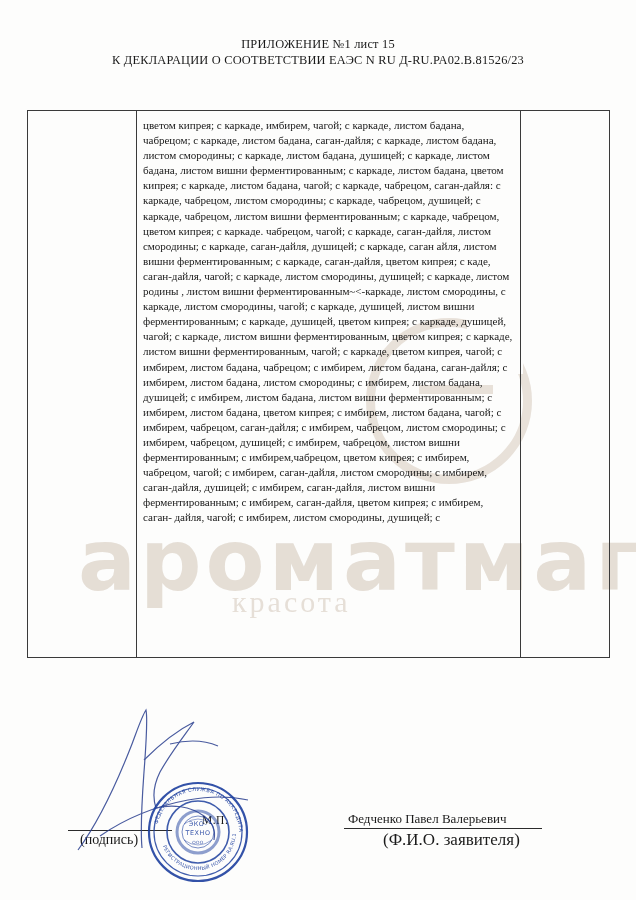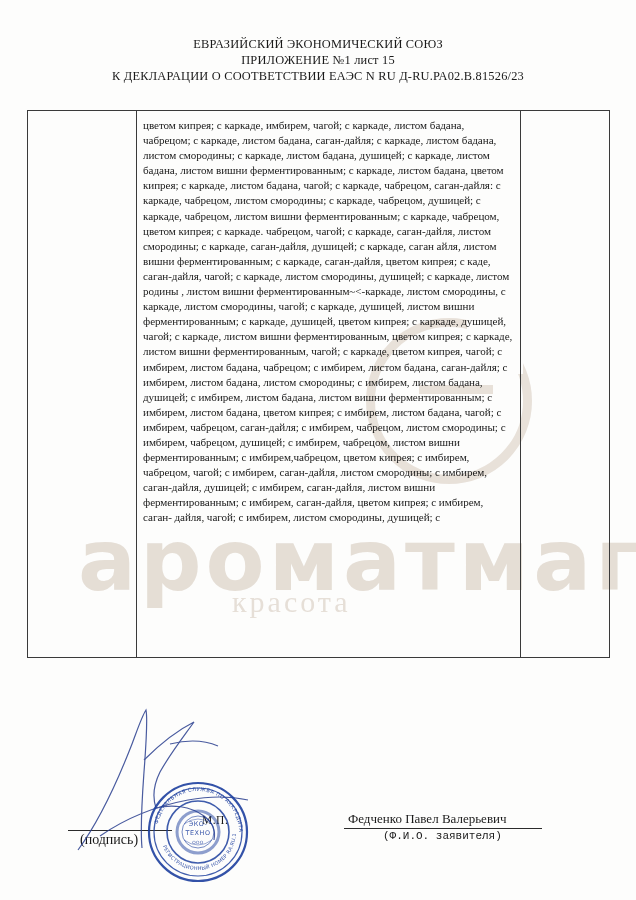--- a/index.html
+++ b/index.html
@@ -181,23 +181,22 @@
     position: absolute;
     left: 344px;
     top: 42px;
     width: 198px;
     border-bottom: 1px solid #2b2b2b;
   }
   .sig-cap-right {
     position: absolute;
     left: 383px;
     top: 44px;
-    font-size: 11px;
-    white-space: nowrap;
-    font-family: Liberation Mono, monospace;
+    font-size: 17px;
+    white-space: nowrap;
   }
 
   
   .stamp {
     position: absolute;
     left: 146px;
     top: 780px;
     width: 104px;
     height: 104px;
     z-index: 12;
@@ -219,21 +218,20 @@
 
 <div class="page">
 
   <div class="watermark">
     <div class="wm-ring"></div>
     <div class="wm-text">ароматмаг</div>
     <div class="wm-sub">красота</div>
   </div>
 
   <div class="header">
-    <div>ЕВРАЗИЙСКИЙ ЭКОНОМИЧЕСКИЙ СОЮЗ</div>
     <div>ПРИЛОЖЕНИЕ №1 лист 15</div>
     <div>К ДЕКЛАРАЦИИ О СООТВЕТСТВИИ ЕАЭС N RU Д-RU.РА02.В.81526/23</div>
   </div>
 
   <div class="tbl">
     <div class="col-line c1"></div>
     <div class="col-line c2"></div>
     <div class="cell-body">
       <p>цветом кипрея; с каркаде, имбирем, чагой; с каркаде, листом бадана, чабрецом; с каркаде, листом бадана, саган-дайля; с каркаде, листом бадана, листом смородины; с каркаде, листом бадана, душицей; с каркаде, листом бадана, листом вишни ферментированным; с каркаде, листом бадана, цветом кипрея; с каркаде, листом бадана, чагой; с каркаде, чабрецом, саган-дайля: с каркаде, чабрецом, листом смородины; с каркаде, чабрецом, душицей; с каркаде, чабрецом, листом вишни ферментированным; с каркаде, чабрецом, цветом кипрея; с каркаде. чабрецом, чагой; с каркаде, саган-дайля, листом смородины; с каркаде, саган-дайля, душицей; с каркаде, саган айля, листом вишни ферментированным; с каркаде, саган-дайля, цветом кипрея; с каде, саган-дайля, чагой; с каркаде, листом смородины, душицей; с каркаде, листом родины , листом вишни ферментированным~&lt;-каркаде, листом смородины, с каркаде, листом смородины, чагой; с каркаде, душицей, листом вишни ферментированным; с каркаде, душицей, цветом кипрея; с каркаде, душицей, чагой; с каркаде, листом вишни ферментированным, цветом кипрея; с каркаде, листом вишни ферментированным, чагой; с каркаде, цветом кипрея, чагой; с имбирем, листом бадана, чабрецом; с имбирем, листом бадана, саган-дайля; с имбирем, листом бадана, листом смородины; с имбирем, листом бадана, душицей; с имбирем, листом бадана, листом вишни ферментированным; с имбирем, листом бадана, цветом кипрея; с имбирем, листом бадана, чагой; с имбирем, чабрецом, саган-дайля; с имбирем, чабрецом, листом смородины; с имбирем, чабрецом, душицей; с имбирем, чабрецом, листом вишни ферментированным; с имбирем,чабрецом, цветом кипрея; с имбирем, чабрецом, чагой; с имбирем, саган-дайля, листом смородины; с имбирем, саган-дайля, душицей; с имбирем, саган-дайля, листом вишни ферментированным; с имбирем, саган-дайля, цветом кипрея; с имбирем, саган- дайля, чагой; с имбирем, листом смородины, душицей; с</p>
     </div>

